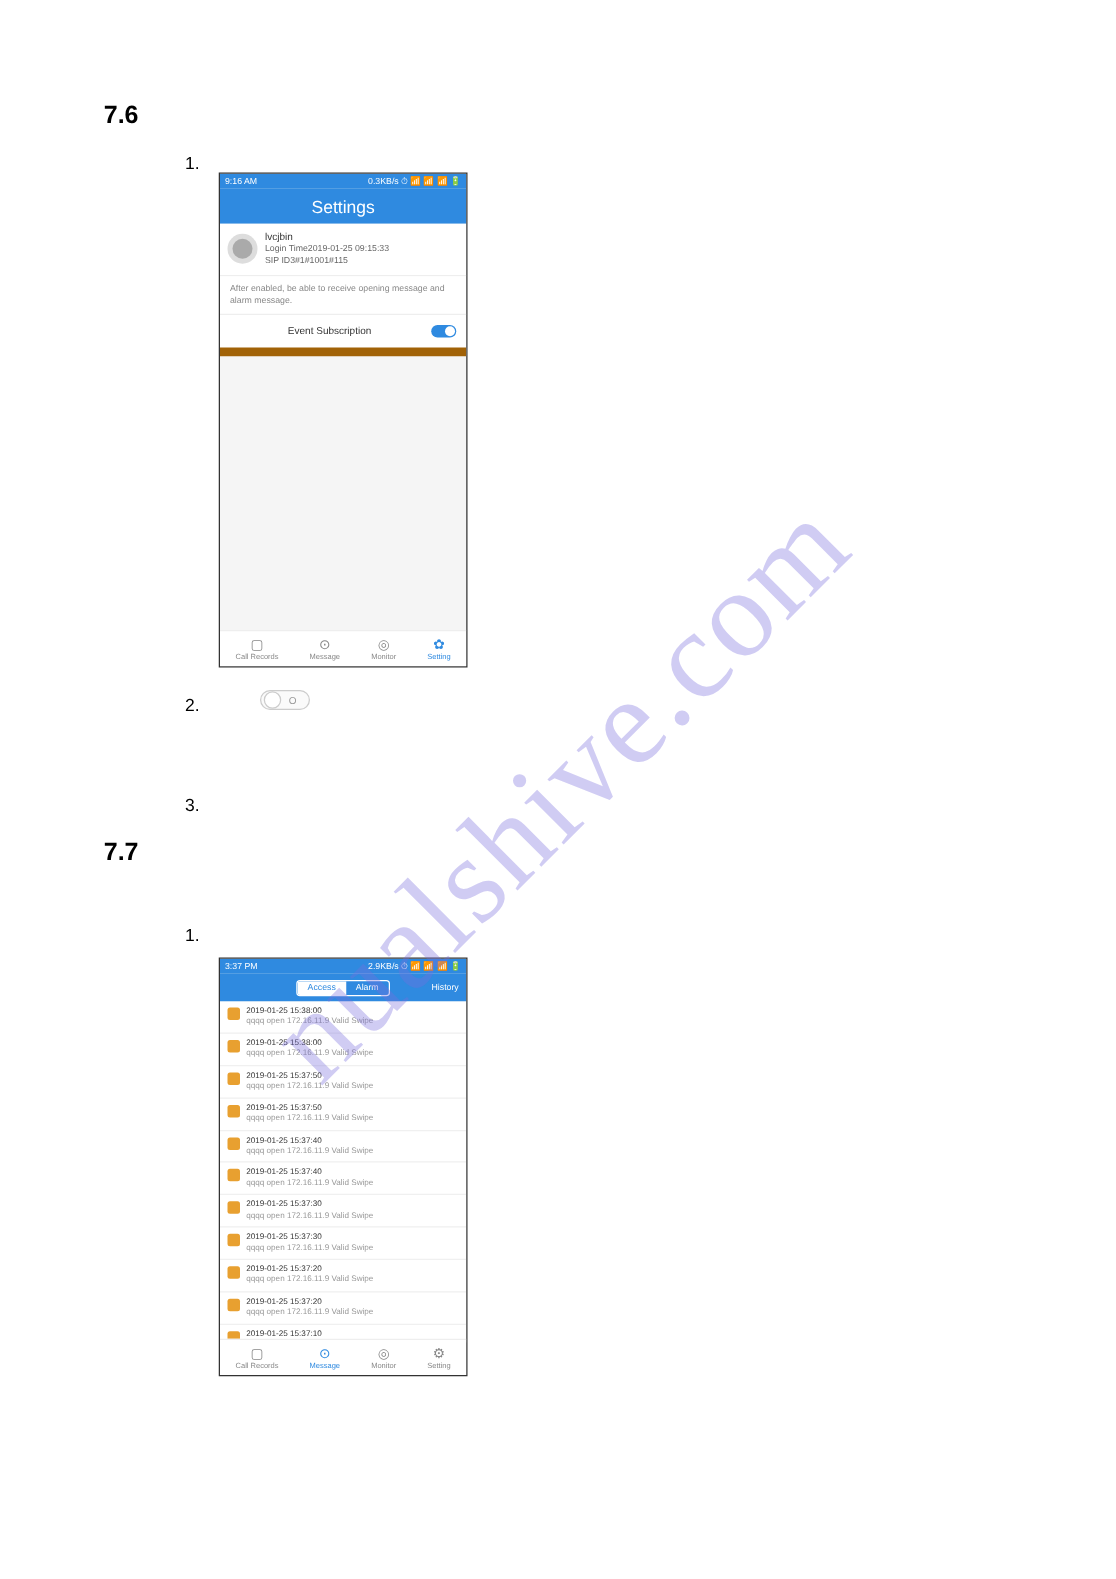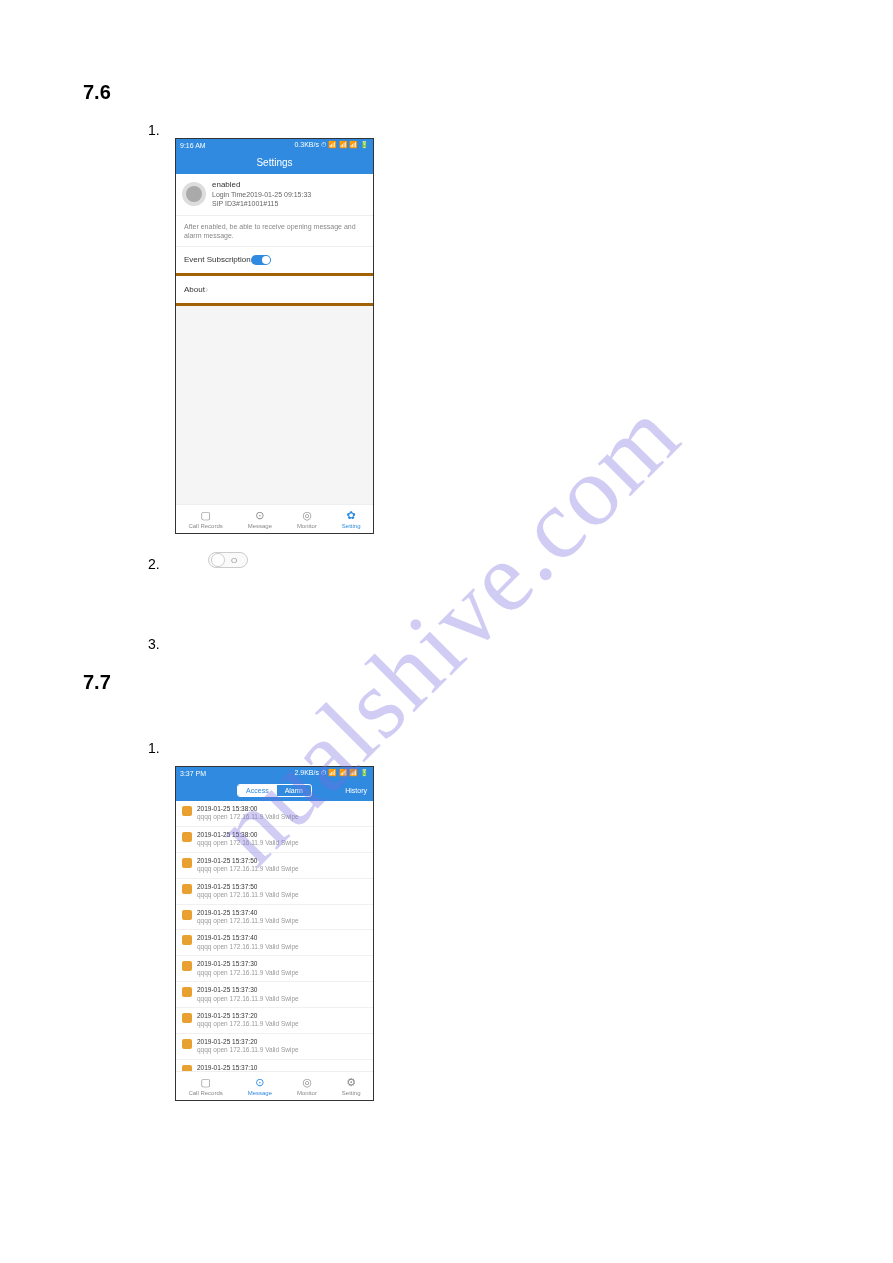--- a/index.html
+++ b/index.html
@@ -53,21 +53,21 @@
       padding: 2px 4px;
       font-size: 7px;
       height: 12px;
       align-items: center;
     }
     .app-header {
       background: #2f8ae0;
       color: #fff;
       text-align: center;
       padding: 6px 0;
-      font-size: 10px;
+      font-size: 14px;
     }
     .profile-row {
       background: #fff;
       display: flex;
       padding: 6px;
       border-bottom: 1px solid #eee;
       align-items: center;
     }
     .avatar {
       width: 24px; height: 24px; border-radius: 50%;
@@ -84,26 +84,27 @@
       background: #fff;
       padding: 6px 8px;
       font-size: 7px;
       color: #888;
       border-bottom: 1px solid #eee;
       line-height: 1.3;
     }
     .setting-row {
       background: #fff;
       display: flex;
-      justify-content: flex-start;
+      justify-content: flex-end;
       align-items: center;
       padding: 8px;
-      border-bottom: 3px solid #a16207;
+      border-bottom: 7px solid #a16207;
       font-size: 8px;
       color: #333;
+      gap: 48px;
     }
     .toggle {
       width: 20px; height: 10px; border-radius: 5px;
       background: #2f8ae0; position: relative;
     }
     .toggle::after {
       content: ''; position: absolute; right: 1px; top: 1px;
       width: 8px; height: 8px; border-radius: 50%; background: #fff;
     }
     .chevron { color: #ccc; font-size: 10px; }
@@ -180,34 +181,30 @@
   <div class="status-bar">
     <span>9:16 AM</span>
     <span>0.3KB/s ⏱ 📶 📶 📶 🔋</span>
   </div>
   <div class="app-header">Settings</div>
   <div class="profile-row">
     <div class="avatar">
         <div class="avatar-icon"></div>
       </div>
     <div class="profile-info">
-      <div class="profile-name">enabled</div>
+      <div class="profile-name">lvcjbin</div>
       <div>Login Time2019-01-25 09:15:33</div>
       <div>SIP ID3#1#1001#115</div>
     </div>
   </div>
   <div class="info-row">After enabled, be able to receive opening message and alarm message.</div>
   <div class="setting-row">
     <span>Event Subscription</span>
     <div class="toggle"></div>
   </div>
-  <div class="setting-row">
-    <span>About</span>
-    <span class="chevron">›</span>
-  </div>
   <div class="tab-bar">
     <div class="tab-item">
       <span class="tab-icon">▢</span>
       <span>Call Records</span>
     </div>
     <div class="tab-item">
       <span class="tab-icon">⊙</span>
       <span>Message</span>
     </div>
     <div class="tab-item">

